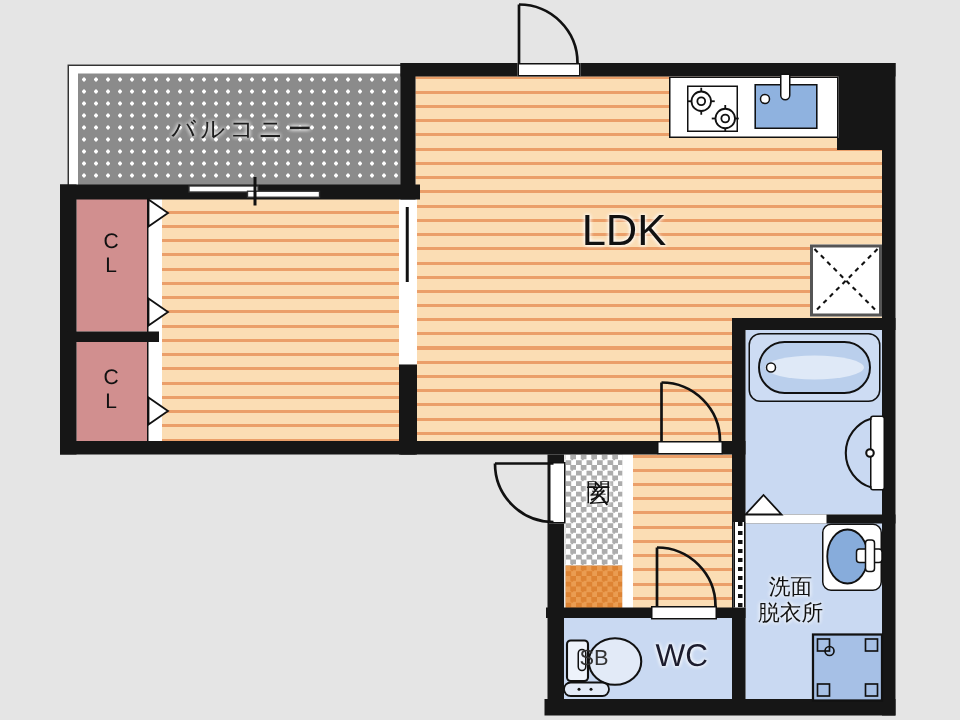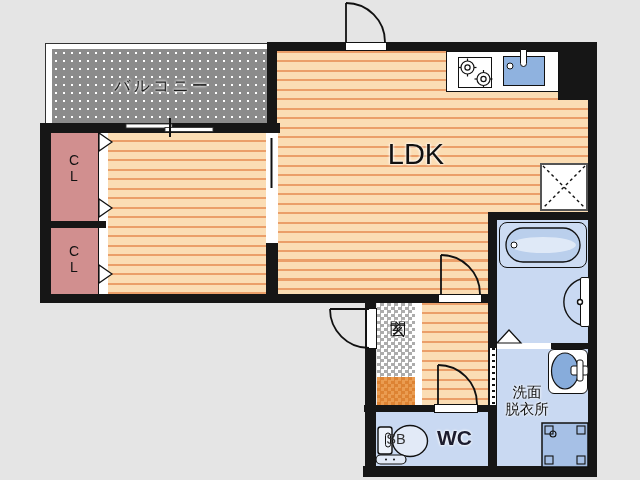--- a/index.html
+++ b/index.html
@@ -188,21 +188,21 @@
   <div class="lbl" style="left:345px;top:136px;width:142px;text-align:center;font-size:29px;line-height:36px;">
     <div>LDK</div>
   </div>
 
 
   <div class="lbl" style="left:498px;top:384px;width:58px;text-align:center;font-size:14.5px;line-height:17px;">
     <div>洗面</div>
     <div>脱衣所</div>
   </div>
 
-  <div class="lbl" style="left:437px;top:426px;font-size:21px;font-weight:700;color:#1c1c2e;">WC</div>
+  <div class="lbl" style="left:437px;top:426px;font-size:21px;font-weight:400;color:#1c1c2e;">WC</div>
 
   <div class="lbl vtext" style="left:387px;top:307px;height:48px;font-size:16px;letter-spacing:1px;">玄関</div>
 
   <div class="lbl" style="left:380px;top:383px;width:32px;text-align:center;font-size:14.5px;color:#333;text-shadow:none;margin-top:48px;">SB</div>
 
   <div class="lbl vtext" style="left:66px;top:152px;height:42px;font-size:14px;text-shadow:none;">CL</div>
   <div class="lbl vtext" style="left:66px;top:243px;height:42px;font-size:14px;text-shadow:none;">CL</div>
 
 </div>
 

